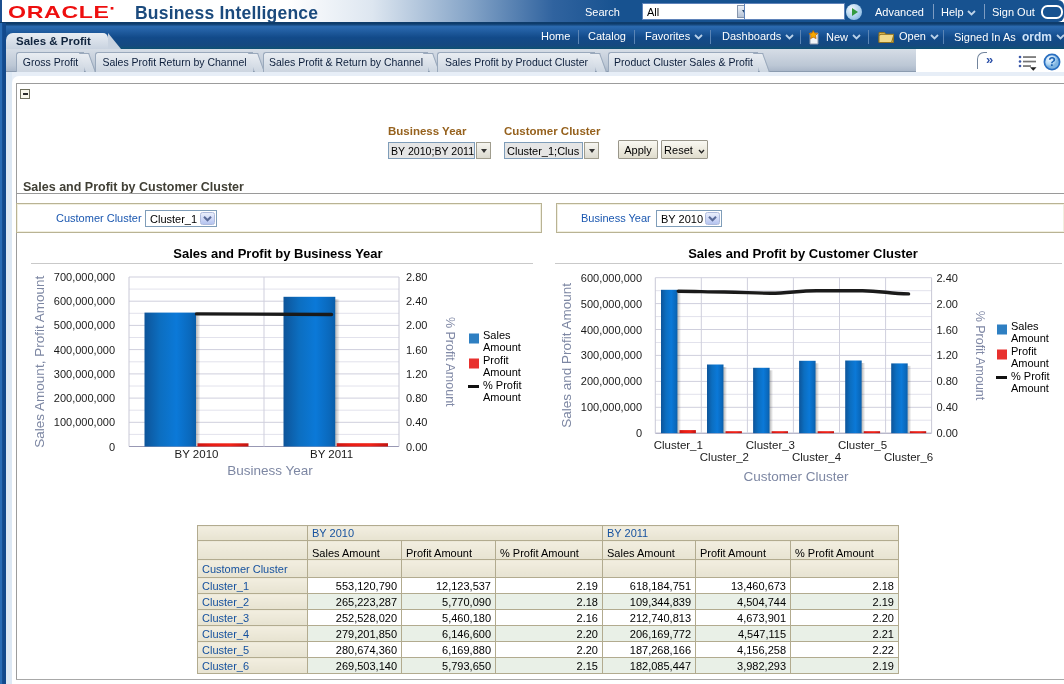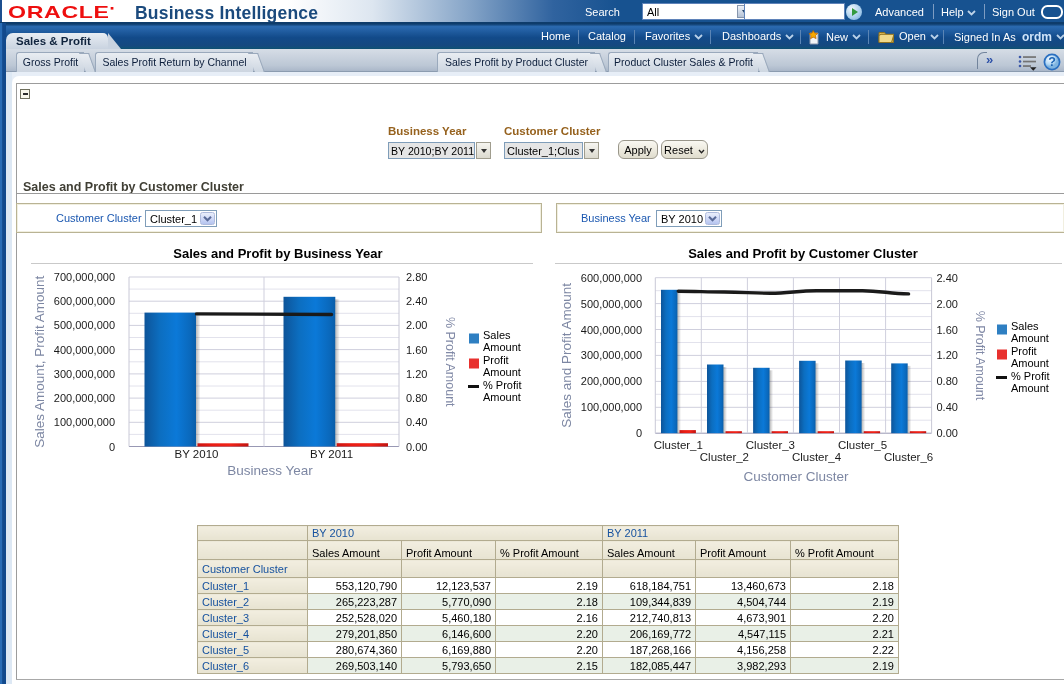--- a/index.html
+++ b/index.html
@@ -3,21 +3,21 @@
 <meta charset="utf-8">
 <style>
 * { margin:0; padding:0; box-sizing:border-box; }
 html,body { width:1064px; height:684px; overflow:hidden; background:#fff;
   font-family:"Liberation Sans", sans-serif; }
 #page { position:relative; width:1064px; height:684px; }
 .abs { position:absolute; }
 
 
 #r1 { position:absolute; left:0; top:0; width:1064px; height:22px;
-  background:linear-gradient(90deg,#ffffff 0%,#ffffff 27%,#dde6f0 35%,#86a5c8 44%,#30639f 52%,#175290 58%,#175290 100%); }
+  background:linear-gradient(90deg,#ffffff 0%,#ffffff 27%,#dde6f0 35%,#86a5c8 44%,#30639f 52%,#175290 58%,#175290 100%);border-radius:6px; }
 #bititle { position:absolute; left:135px; top:3px; font-size:17.5px; font-weight:bold; color:#1b4a7d; letter-spacing:0.2px; }
 #r1 .w { position:absolute; color:#fff; font-size:11px; top:6px; }
 .selbox { position:absolute; background:#fff; border:1px solid #5f83b9; }
 #allsel { left:627px; top:3px; width:114px; height:17px; font-size:11px; color:#000; padding:1.5px 0 0 4px;margin-left:15px; }
 #allsel .btn { position:absolute; right:1px; top:1px; width:17px; height:13px;
   background:linear-gradient(#eef2f8,#b4c2d6); border:1px solid #8796ad; }
 #allsel .btn svg { display:block; margin:3.5px auto 0; }
 #gobtn { position:absolute; left:846px; top:3.5px; width:16px; height:16px; border-radius:50%;
   background:radial-gradient(circle at 35% 30%, #eef6fd, #a7cdec 60%, #6da3d4); }
 #gobtn:after { content:""; position:absolute; left:6px; top:4px; border-left:6px solid #339a3e; border-top:4px solid transparent; border-bottom:4px solid transparent; }
@@ -29,21 +29,21 @@
   background:linear-gradient(#0e3c6b,#0e3c6b 7%,#2b6ab0 17%,#124a89 58%,#15497f 88%,#0f5276 97%,#0d4a6d 100%); }
 #r2 .mi { position:absolute; top:8px; color:#fff; font-size:11px; white-space:nowrap; }
 #r2 .sep { position:absolute; top:8px; width:1px; height:14px; background:#5b85b5; }
 #bigtab { position:absolute; left:6px; top:11px; width:102px; height:16px;
   background:linear-gradient(#e8edf3,#c9d3e0); border-radius:7px 5px 0 0;
   font-size:11.5px; font-weight:bold; color:#10243e; padding:1.5px 0 0 10px; white-space:nowrap; }
 #bigtab:after { content:""; position:absolute; right:-13px; top:0; width:0; height:0;
   border-bottom:16px solid #c9d3e0; border-right:13px solid transparent; }
 
 
-#strip { position:absolute; left:0; top:49px; width:1064px; height:23px;
+#strip { position:absolute; left:0; top:49px; width:916px; height:23px;
   background:linear-gradient(#d6dde6,#bcc7d5 75%,#aab7c9); border-bottom:1px solid #8c9cb0; }
 .tab { position:absolute; top:3px; height:20px; background:linear-gradient(#e9edf2,#ccd5e0);
   border-top:1px solid #9aa9bc; border-left:1px solid #9aa9bc; border-radius:3px 0 0 0;
   font-size:10.5px; color:#0d1f3c; line-height:19px; text-align:center; white-space:nowrap; }
 .tab .edge { position:absolute; right:-5px; top:0; width:10px; height:20px; background:inherit;
   border-top:1px solid #9aa9bc; border-right:1px solid #9aa9bc;
   transform:skewX(20deg); transform-origin:0 0; }
 .tab.active { background:linear-gradient(#f3f7fb,#ffffff 60%); font-weight:bold; color:#16365f; z-index:3; font-size:11px; }
 #chev { position:absolute; left:986px; top:3px; color:#2d51a8; font-size:13px; font-weight:bold; }
 #curve { position:absolute; left:977px; top:3px; width:10px; height:17px;
@@ -62,21 +62,21 @@
   border:1px solid #6f6f5c; }
 #collapse:after { content:""; position:absolute; left:1.5px; top:3.5px; width:5px; height:1.5px; background:#2b2b2b; }
 
 .plabel { position:absolute; font-size:11.5px; font-weight:bold; color:#96621e; }
 .pbox { position:absolute; height:17px; background:#e5e5e5; border:1px solid #7f9db9;
   font-size:11px; color:#000; padding:1.5px 0 0 2px; white-space:nowrap; overflow:hidden; }
 .pbtn { position:absolute; width:15px; height:17px; background:linear-gradient(#f6f5f0,#dcdacf);
   border:1px solid #a09d8e; }
 .pbtn svg { display:block; margin:6px auto 0; }
 .obtn { position:absolute; height:19px; background:linear-gradient(#f9f8f2,#ece9dd 55%,#dfdccd);
-  border:1px solid #99968a; border-radius:6px; font-size:11px; color:#000; text-align:center; padding-top:3px; }
+  border:1px solid #99968a; border-radius:1px; font-size:11px; color:#000; text-align:center; padding-top:3px; }
 
 #sectitle { position:absolute; left:23px; top:180px; font-size:12.5px; font-weight:bold; color:#403f35; }
 #sechr { position:absolute; left:16px; top:193px; width:1048px; height:1px; background:#9a9a9a; }
 
 .fpanel { position:absolute; top:203px; height:30px; border:1px solid #b9b394; background:#fff;
   box-shadow:inset 0 0 0 1px #f1efe0; }
 .fpanel .lbl { position:absolute; top:8px; font-size:11px; color:#1a57b0; }
 .xpsel { position:absolute; top:6px; height:17px; background:#fff; border:1px solid #7f9db9;
   font-size:11px; color:#000; padding:1.5px 0 0 4px; }
 .xpbtn { position:absolute; right:1px; top:1px; width:15px; height:13px; border-radius:2.5px;
@@ -154,20 +154,21 @@
       <div class="sep" style="left:710px;"></div>
       <div class="sep" style="left:800px;"></div>
       <div class="sep" style="left:868px;"></div>
       <div class="sep" style="left:943px;"></div>
   <div id="bigtab">Sales &amp; Profit</div>
 </div>
 
 <div id="strip">
       <div class="tab" style="left:16px; width:68px;">Gross Profit<span class="edge"></span></div>
       <div class="tab" style="left:95px; width:158px;">Sales Profit Return by Channel<span class="edge"></span></div>
+      <div class="tab" style="left:263px; width:165px;">Sales Profit &amp; Return by Channel<span class="edge"></span></div>
       <div class="tab" style="left:437px; width:158px;">Sales Profit by Product Cluster<span class="edge"></span></div>
       <div class="tab" style="left:608px; width:150px;">Product Cluster Sales &amp; Profit<span class="edge"></span></div>
       <div id="curve"></div>
       <div id="chev">»</div>
       <svg style="position:absolute; left:1018px; top:5px;" width="22" height="17" viewBox="0 0 22 17">
 <circle cx="2" cy="3" r="1.3" fill="#3a57a8"></circle>
         <rect x="5" y="2.2" width="13" height="1.7" fill="#737373"></rect>
 <circle cx="2" cy="7.5" r="1.3" fill="#3a57a8"></circle>
         <rect x="5" y="6.7" width="13" height="1.7" fill="#737373"></rect>
 <circle cx="2" cy="12" r="1.3" fill="#3a57a8"></circle>

